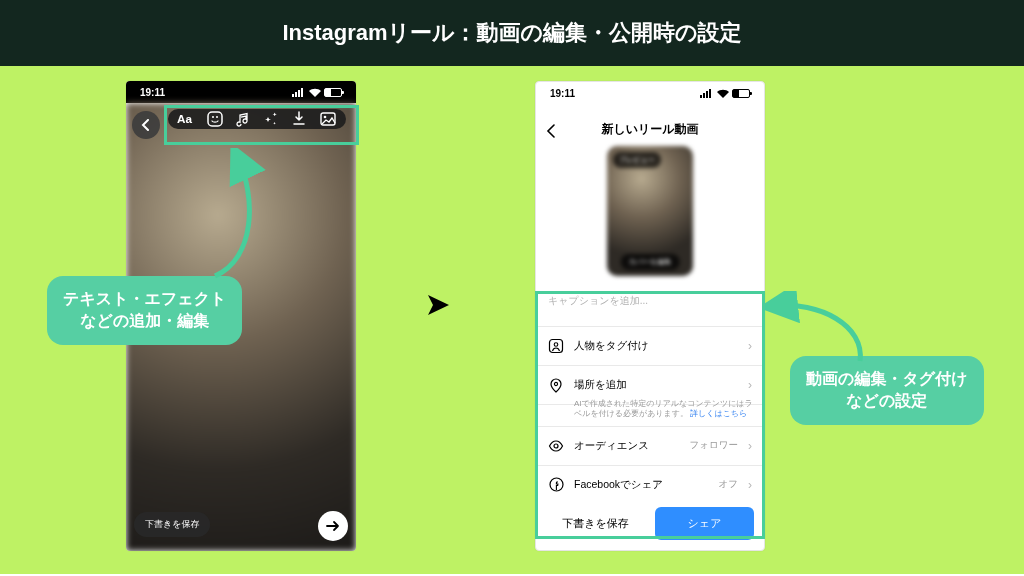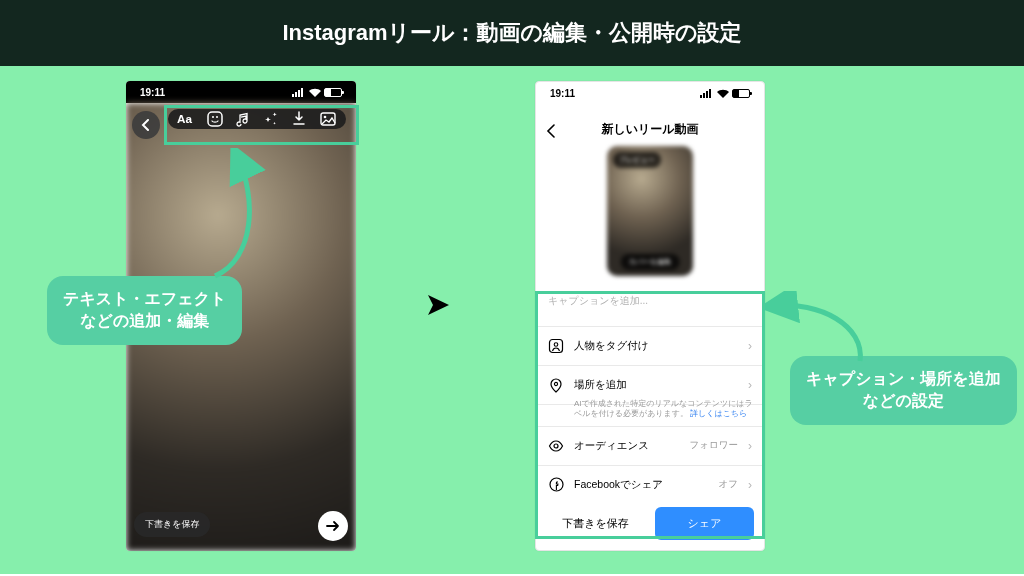--- a/index.html
+++ b/index.html
@@ -1,18 +1,18 @@
 <!DOCTYPE html>
 <html><head>
 <meta charset="utf-8">
 <style>
   * { margin: 0; padding: 0; box-sizing: border-box; }
   body { width: 1024px; height: 576px; font-family: -apple-system, "Hiragino Sans", sans-serif; background: #fff; }
   .header { background: #13271f; color: #fff; text-align: center; padding: 18px 0; font-weight: 700; font-size: 22px; }
-  .stage { position: relative; width: 100%; height: 508px; background: #86efac; }
+  .stage { position: relative; width: 100%; height: 508px; background: #bef264; }
 
   
   .phone { position: absolute; width: 230px; height: 470px; border-radius: 4px; overflow: hidden; background: #fff; border: 1px solid #e5e5e5; box-shadow: 0 0 0 1px rgba(0,0,0,0.02); }
   .phone.left  { left: 126px;  top: 15px; border: none; }
   .phone.right { left: 535px; top: 15px; }
 
   
   .status { height: 22px; display: flex; align-items: center; justify-content: space-between; padding: 0 14px; font-size: 10px; font-weight: 600; }
   .status.dark { background:#000; color:#fff; }
   .status-icons { display:flex; gap:3px; align-items:center; }
@@ -243,21 +243,21 @@
   <svg class="arrow-svg" style="left:195px; top:82px;" width="90" height="135" viewBox="0 0 90 135">
     <defs>
         <marker id="ah1" markerWidth="8" markerHeight="8" refX="5" refY="4" orient="auto">
           <path d="M0 0L8 4L0 8z" fill="#48ce9b"></path>
         </marker>
       </defs>
     <path d="M20 128 C 60 110 62 50 42 8" stroke="#48ce9b" stroke-width="5" fill="none" marker-end="url(#ah1)"></path>
   </svg>
 
   <div class="bubble" style="left:790px; top:290px;">
-    <div>キャプション・場所を追加</div>
+    <div>動画の編集・タグ付け</div>
     <div>などの設定</div>
   </div>
   <svg class="arrow-svg" style="left:765px; top:225px;" width="120" height="80" viewBox="0 0 120 80">
     <defs>
         <marker id="ah2" markerWidth="8" markerHeight="8" refX="5" refY="4" orient="auto">
           <path d="M0 0L8 4L0 8z" fill="#48ce9b"></path>
         </marker>
       </defs>
     <path d="M95 70 C 100 35 55 10 8 15" stroke="#48ce9b" stroke-width="5" fill="none" marker-end="url(#ah2)"></path>
   </svg>

